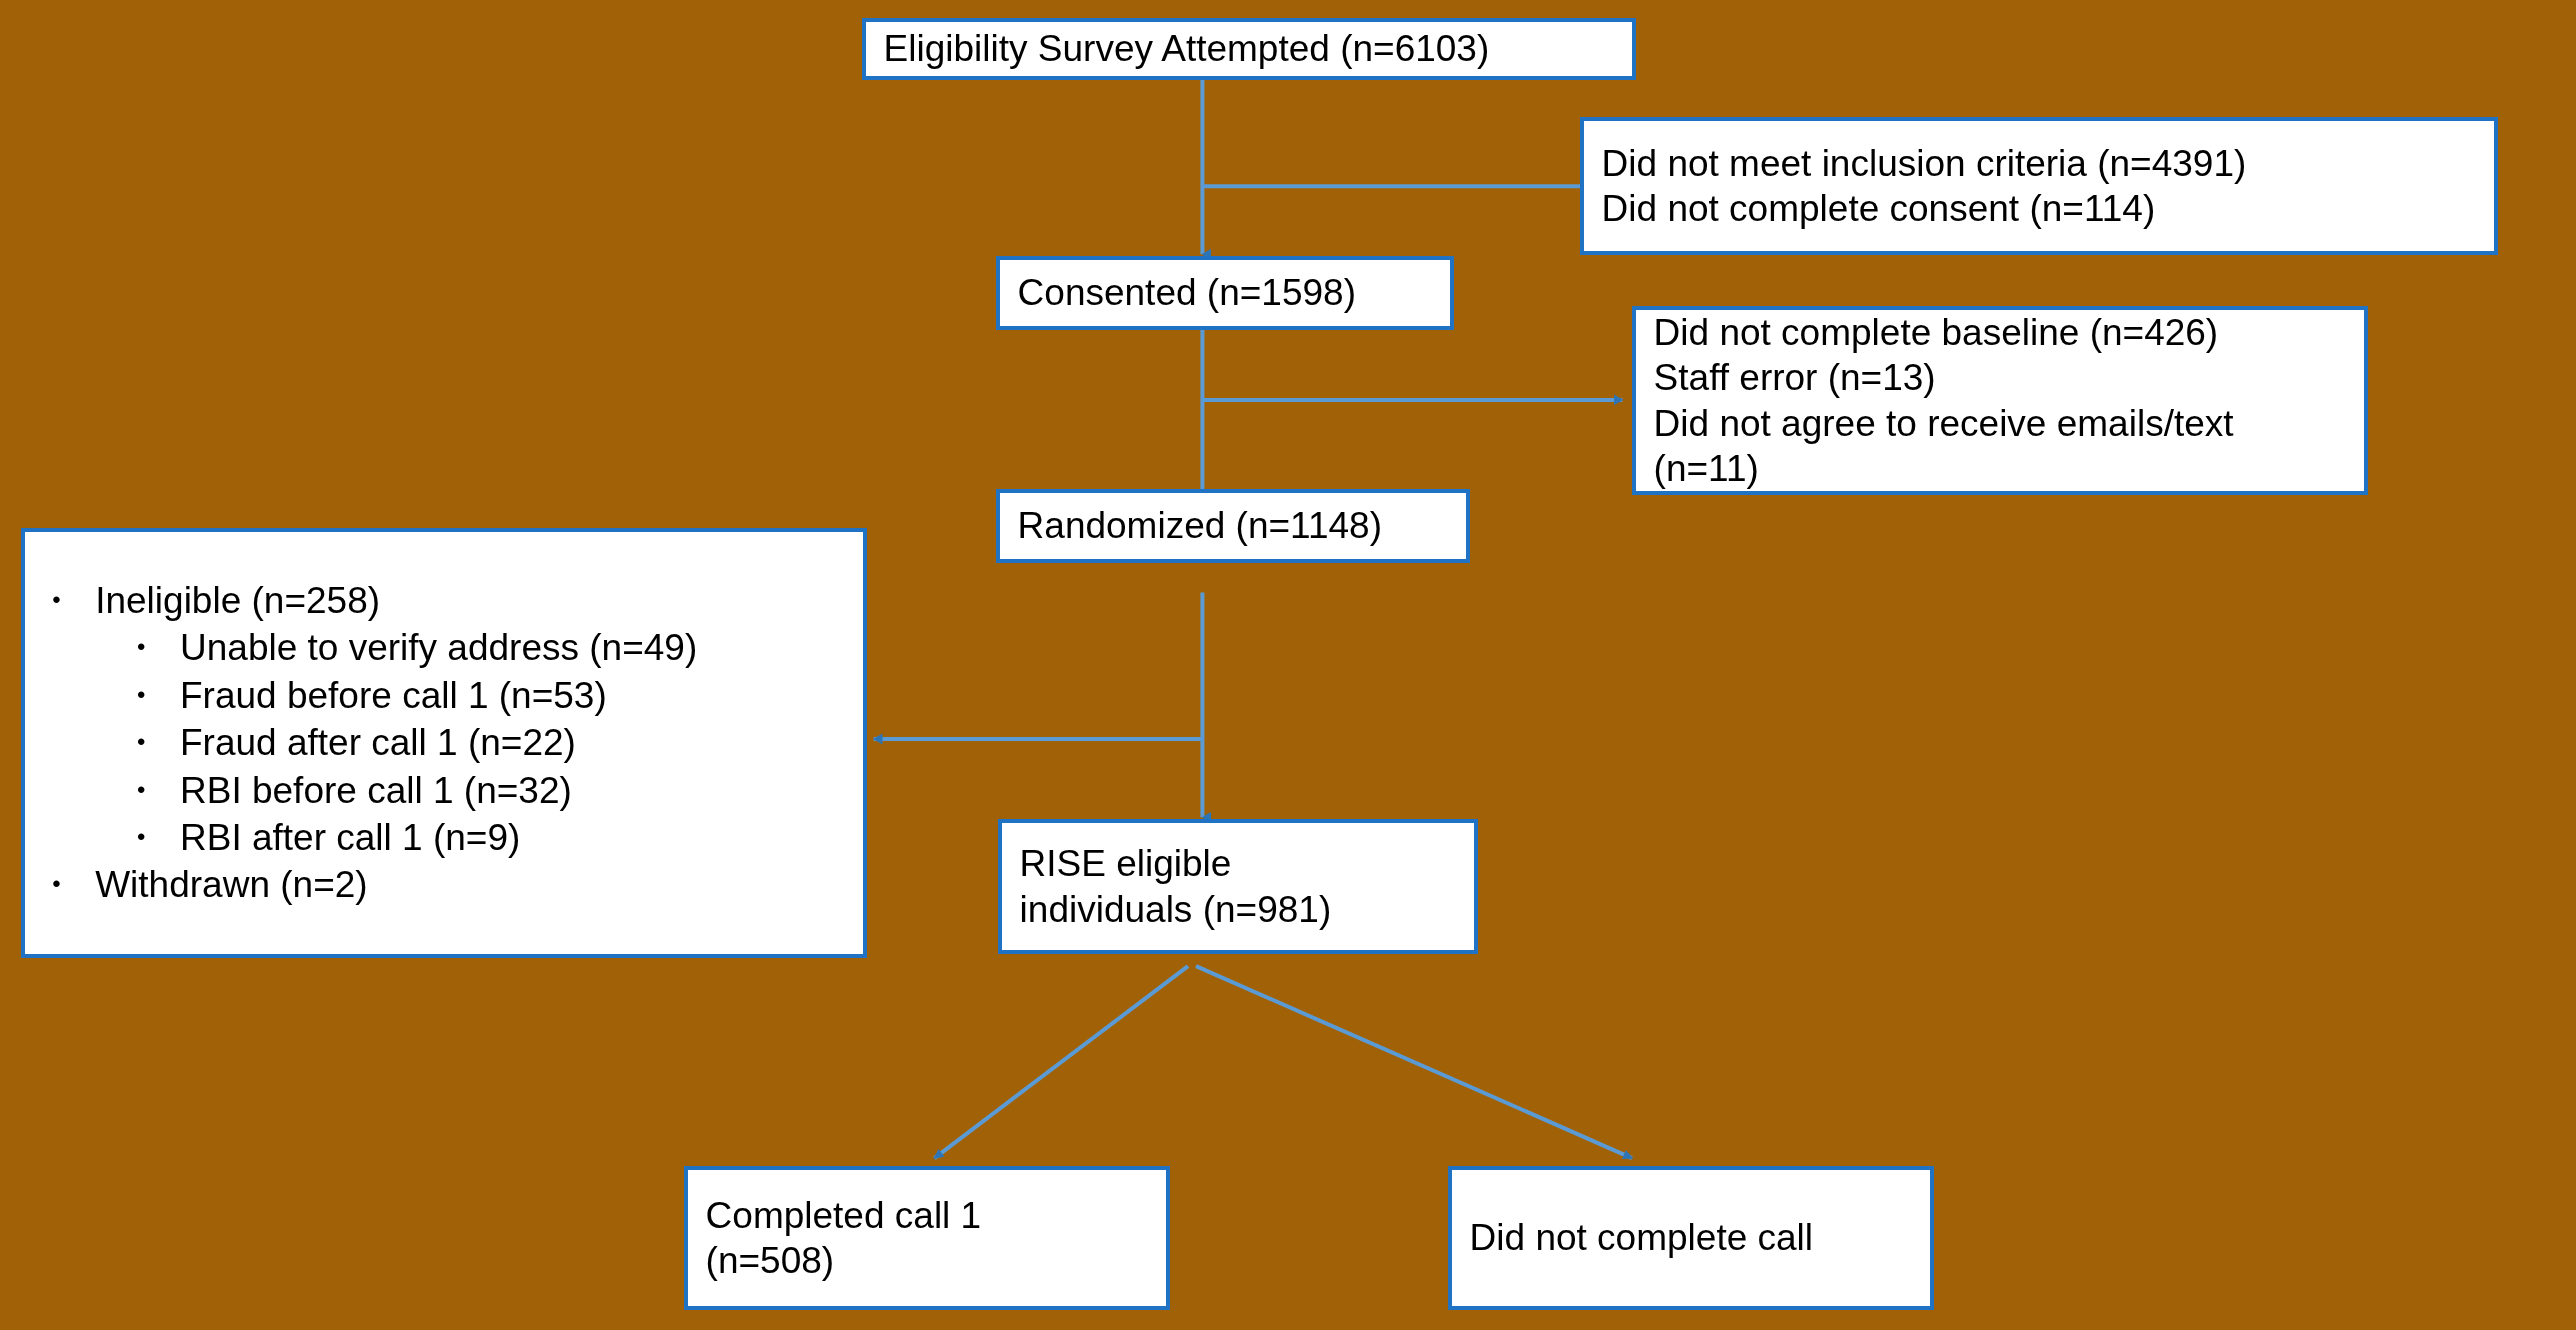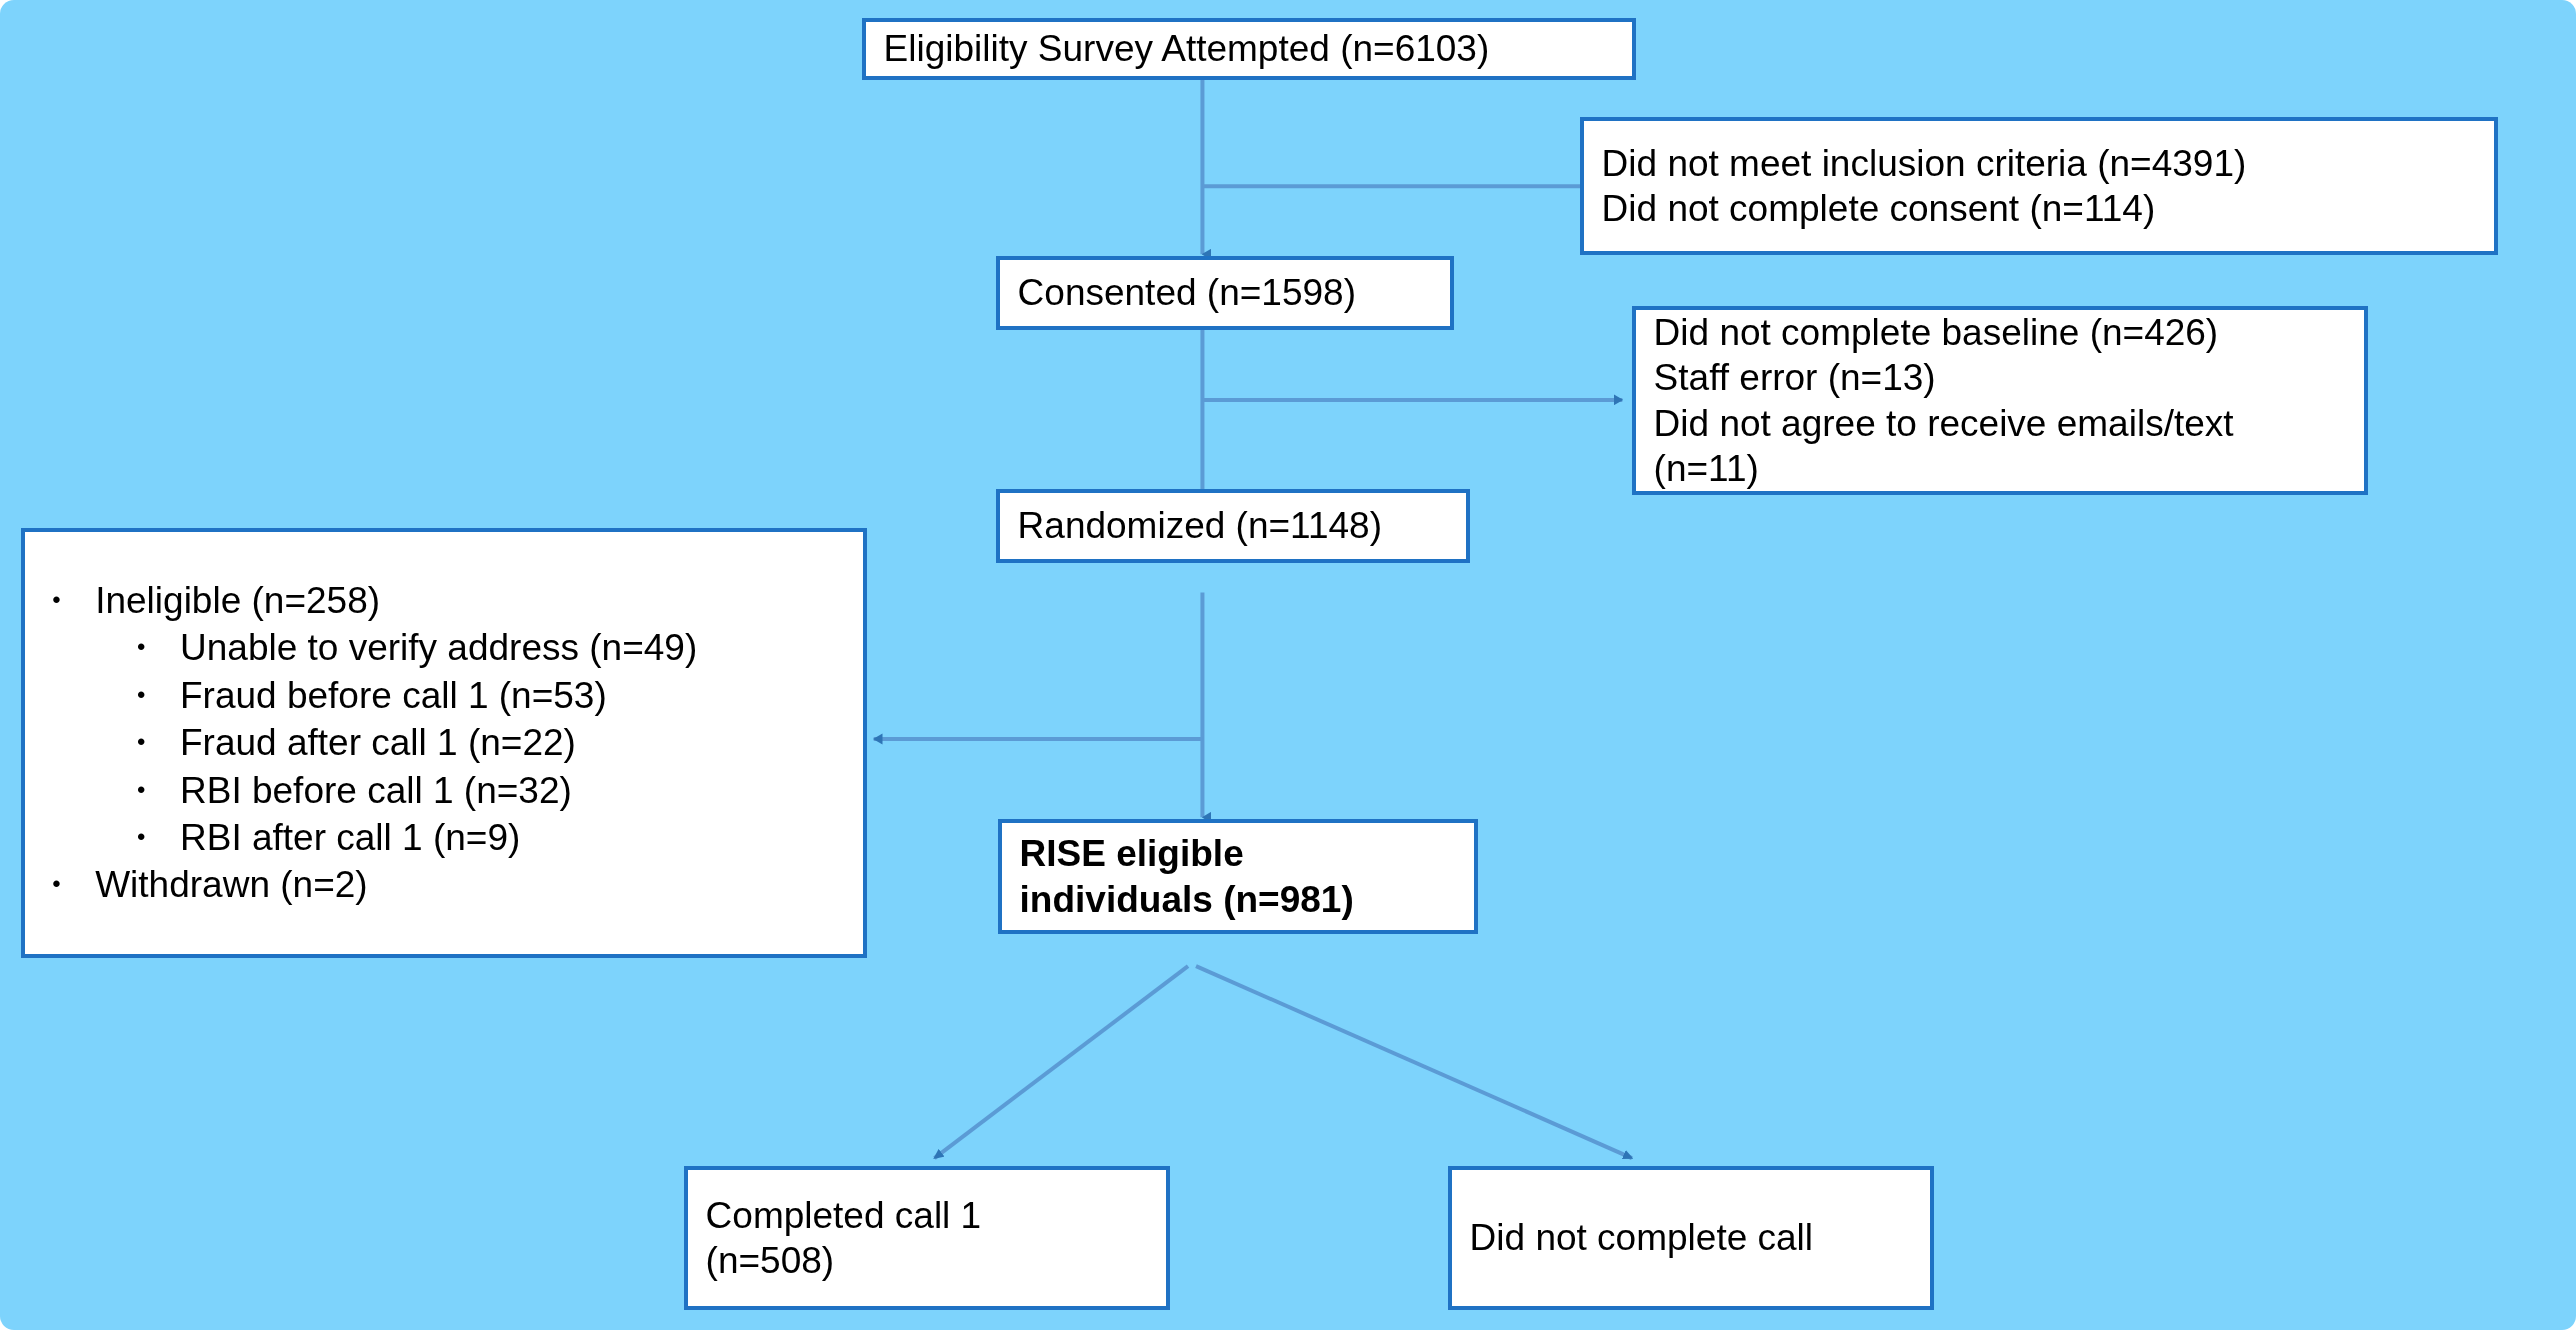--- a/index.html
+++ b/index.html
@@ -8,23 +8,22 @@
     padding: 0;
     background: #ffffff;
   }
   body {
     font-family: "Liberation Sans", sans-serif;
   }
   #canvas {
     position: relative;
     width: 2576px;
     height: 1330px;
-    background: #7dd3fc;
+    background: #a16207;
     overflow: hidden;
-    border-radius: 14px;
   }
   .svg-layer {
     position: absolute;
     left: 0;
     top: 0;
     width: 2576px;
     height: 1330px;
     pointer-events: none;
   }
   .node {
@@ -118,21 +117,21 @@
   </div>
 
   <div class="node" style="left:996px; top:256px; width:458px; height:74px;">
     <span class="line">Consented (n=1598)</span>
   </div>
 
   <div class="node" style="left:996px; top:489px; width:474px; height:74px;">
     <span class="line">Randomized (n=1148)</span>
   </div>
 
-  <div class="node" style="left:998px; top:819px; width:480px; height:115px;font-weight:bold;">
+  <div class="node" style="left:998px; top:819px; width:480px; height:135px;">
     <span class="line">RISE eligible</span>
     <span class="line">individuals (n=981)</span>
   </div>
 
   <div class="node" style="left:684px; top:1166px; width:486px; height:144px;">
     <span class="line">Completed call 1</span>
     <span class="line">(n=508)</span>
   </div>
 
   <div class="node" style="left:1448px; top:1166px; width:486px; height:144px;">

